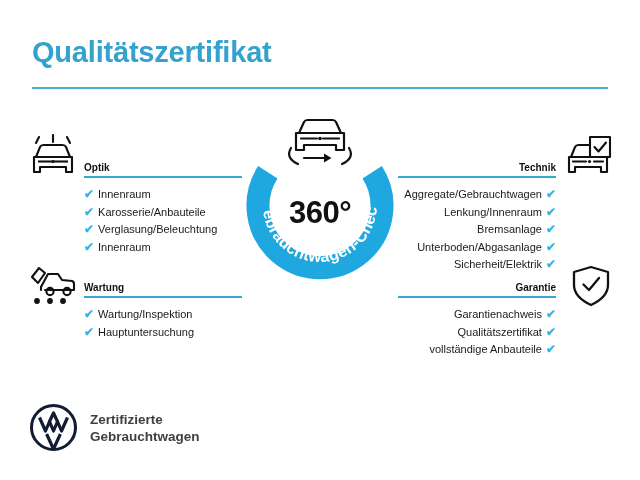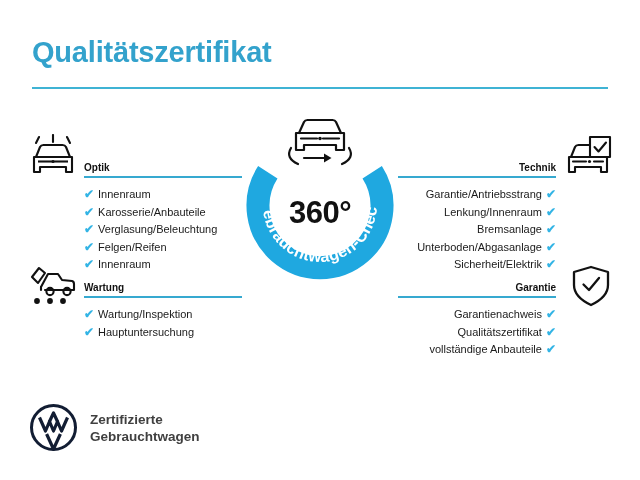--- a/index.html
+++ b/index.html
@@ -140,21 +140,20 @@
 
   <div class="section left" style="left:84px; top:148px; width:158px;">
     <div class="sec-head">
       <div class="sec-title">Optik</div>
     </div>
     <div class="sec-rule" style="left:0; width:158px;"></div>
     <div class="items">
       <span class="item"><span class="check">✔</span><span>Innenraum</span></span>
       <span class="item"><span class="check">✔</span><span>Karosserie/Anbauteile</span></span>
       <span class="item"><span class="check">✔</span><span>Verglasung/Beleuchtung</span></span>
-      <span class="item"><span class="check">✔</span><span>Felgen/Reifen</span></span>
       <span class="item"><span class="check">✔</span><span>Innenraum</span></span>
     </div>
   </div>
 
   <div class="sec-icon" style="left:28px; top:134px;">
     <svg width="50" height="46" viewBox="0 0 50 46">
       <g stroke="#111" stroke-width="2.1" fill="none" stroke-linecap="round">
         <line x1="11" y1="3" x2="8" y2="9"></line>
         <line x1="25" y1="1" x2="25" y2="8"></line>
         <line x1="39" y1="3" x2="42" y2="9"></line>
@@ -193,21 +192,21 @@
       <circle cx="35" cy="37" r="2.9" fill="#111"></circle>
     </svg>
   </div>
 
   <div class="section right" style="left:398px; top:148px; width:158px;">
     <div class="sec-head">
       <div class="sec-title">Technik</div>
     </div>
     <div class="sec-rule" style="right:0; width:158px;"></div>
     <div class="items">
-      <span class="item"><span>Garantie/Antriebsstrang</span><span class="check">✔</span></span>
+      <span class="item"><span>Aggregate/Gebrauchtwagen</span><span class="check">✔</span></span>
       <span class="item"><span>Lenkung/Innenraum</span><span class="check">✔</span></span>
       <span class="item"><span>Bremsanlage</span><span class="check">✔</span></span>
       <span class="item"><span>Unterboden/Abgasanlage</span><span class="check">✔</span></span>
       <span class="item"><span>Sicherheit/Elektrik</span><span class="check">✔</span></span>
     </div>
   </div>
 
   <div class="sec-icon" style="left:564px; top:134px;">
     <svg width="50" height="46" viewBox="0 0 50 46">
       <g stroke="#111" stroke-width="2.1" fill="none" stroke-linejoin="round" stroke-linecap="round">

